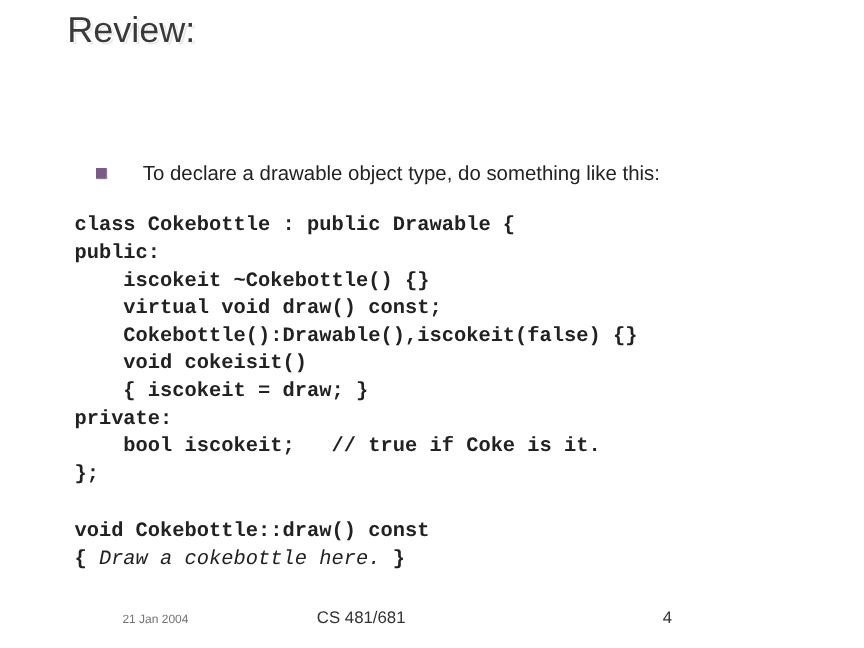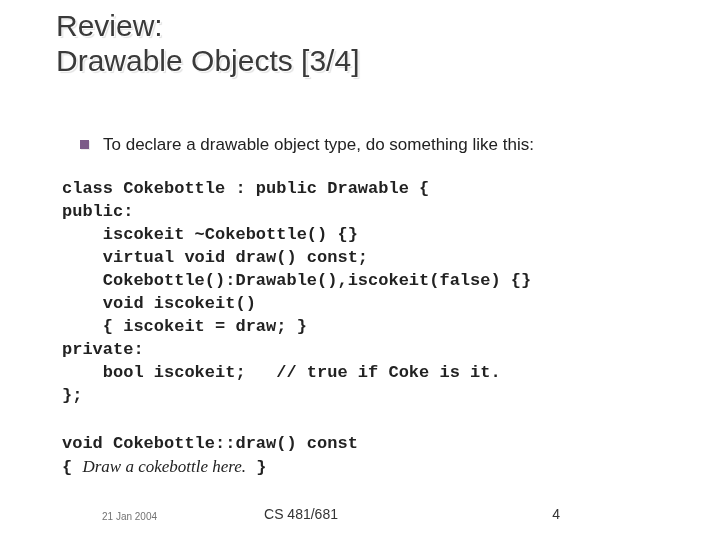--- a/index.html
+++ b/index.html
@@ -28,21 +28,21 @@
     color: #3a3a3a;
     font-family: Verdana, Arial, sans-serif;
     text-shadow: 1px 1px 0 rgba(255,255,255,0.85), 2px 2px 1px rgba(0,0,0,0.12);
   }
   .bullet-row {
     position: absolute;
     left: 80px;
     top: 135px;
     display: flex;
     align-items: flex-start;
-    gap: 14px;
+    gap: 30px;
   }
   .bullet-square {
     width: 9px;
     height: 9px;
     background: #7b5a87;
     margin-top: 5px;
     flex: 0 0 auto;
     box-shadow: 1px 1px 0 rgba(0,0,0,0.08);
   }
   .bullet-text {
@@ -66,21 +66,21 @@
     left: 62px;
     top: 432px;
     font-family: "Courier New", Courier, monospace;
     font-size: 17px;
     font-weight: bold;
     line-height: 23px;
     white-space: pre;
     color: #222;
   }
   .inline-italic {
-    font-family: Liberation Serif, serif;
+    font-family: Liberation Mono, monospace;
     font-style: italic;
     font-weight: 400;
     font-size: 17px;
   }
   .footer-date {
     position: absolute;
     left: 102px;
     bottom: 18px;
     font-size: 10px;
     color: #737373;
@@ -106,34 +106,33 @@
     font-family: Verdana, Arial, sans-serif;
   }
 </style>
 </head>
 <body>
 
 <div class="slide">
 
   <div class="title">
     <span>Review:</span><br>
-    <span>Drawable Objects [3/4]</span>
   </div>
 
   <div class="bullet-row">
     <div class="bullet-square"></div>
     <div class="bullet-text">To declare a drawable object type, do something like this:</div>
   </div>
 
   <div class="code-block"><span>class Cokebottle : public Drawable {</span>
 <span>public:</span>
 <span>    iscokeit ~Cokebottle() {}</span>
 <span>    virtual void draw() const;</span>
 <span>    Cokebottle():Drawable(),iscokeit(false) {}</span>
-<span>    void iscokeit()</span>
+<span>    void cokeisit()</span>
 <span>    { iscokeit = draw; }</span>
 <span>private:</span>
 <span>    bool iscokeit;   // true if Coke is it.</span>
 <span>};</span></div>
 
   <div class="code-block-2"><span>void Cokebottle::draw() const</span>
 <span>{ </span><span class="inline-italic">Draw a cokebottle here.</span><span> }</span></div>
 
   <div class="footer-date">21 Jan 2004</div>
   <div class="footer-course">CS 481/681</div>

